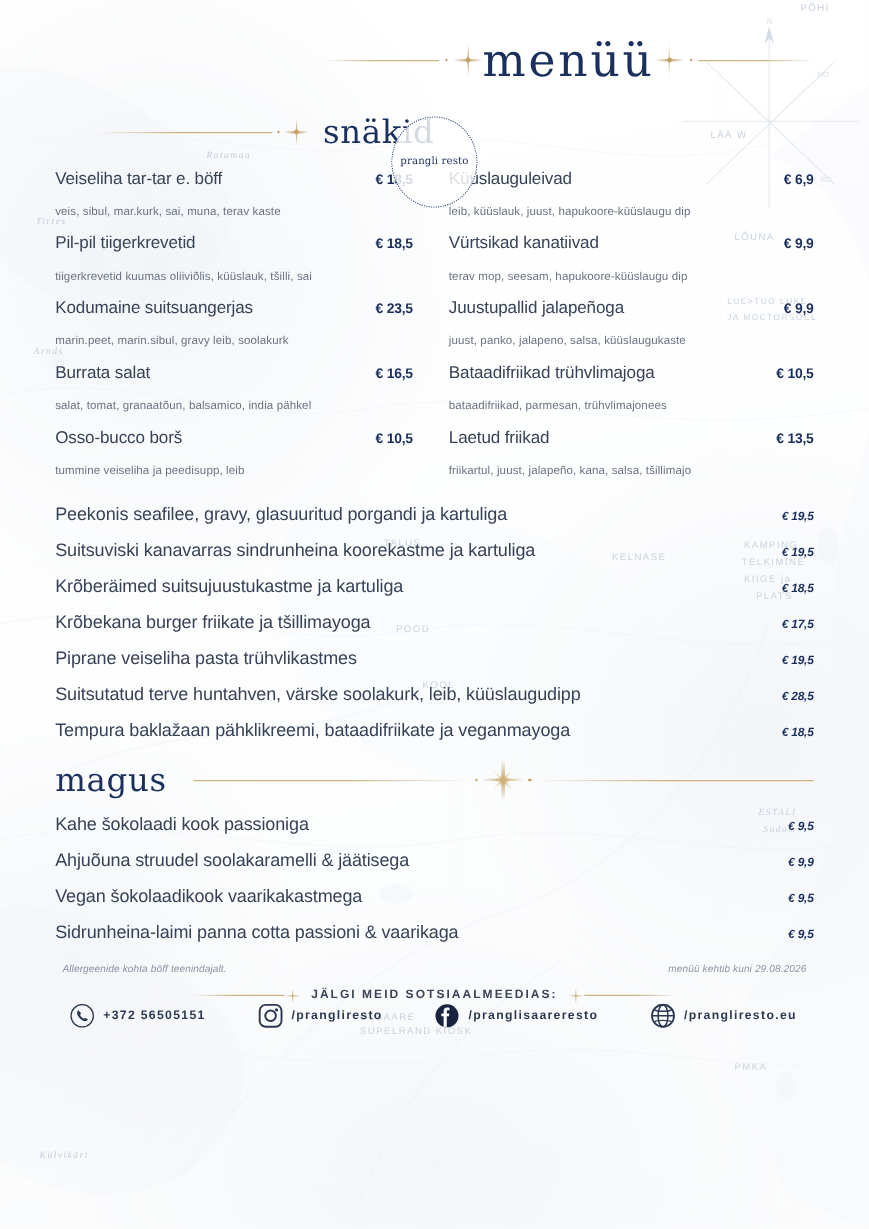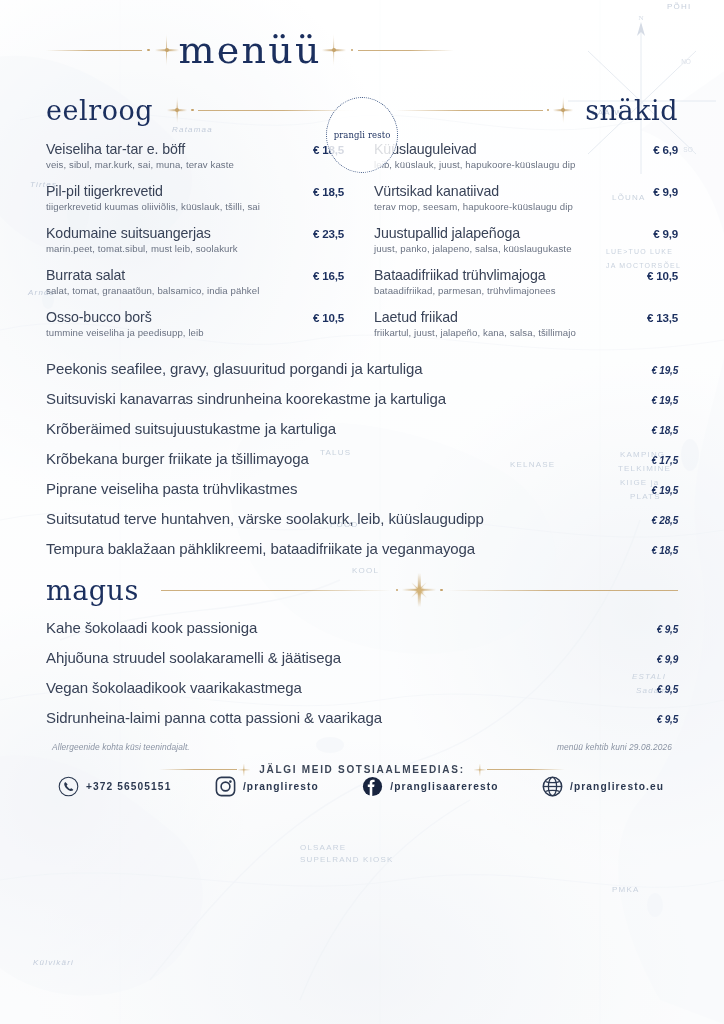--- a/index.html
+++ b/index.html
@@ -64,21 +64,21 @@
     font-family: "DejaVu Serif", serif;
     color: #1b2f5e;
     font-weight: 400;
     letter-spacing: 0.02em;
   }
 
   
   .title-row {
     display: flex;
     align-items: center;
-    justify-content: flex-start;
+    justify-content: flex-end;
     gap: 0;
     padding-top: 31px;
   }
   .title-text {
     font-size: 38px;
     line-height: 1;
     letter-spacing: 0.06em;
     white-space: nowrap;
   }
   .rule {
@@ -196,21 +196,21 @@
   .dish-price {
     font-size: 11.6px;
     color: #1b2f5e;
     font-weight: 700;
     white-space: nowrap;
     letter-spacing: -0.2px;
   }
   .dish-desc {
     font-size: 9.6px;
     color: #6a7282;
-    margin-top: 2px;
+    margin-top: 14px;
     letter-spacing: 0.1px;
   }
 
   
   .wide-head-row {
     display: flex;
     align-items: center;
     height: 40px;
   }
   .wide-title {
@@ -356,21 +356,21 @@
   .maptext {
     position: absolute;
     font-family: "Liberation Sans", sans-serif;
     color: #b9c4d4;
     font-size: 8px;
     letter-spacing: 1.2px;
     z-index: 2;
     white-space: nowrap;
   }
   .maptext.serif {
-    font-family: Liberation Sans, sans-serif;
+    font-family: Liberation Serif, serif;
     font-style: italic;
     color: #c3ccda;
   }
 </style>
 </head>
 <body>
 
 <div id="page">
 
   <div class="map-layer">
@@ -484,28 +484,20 @@
             <rect x="13" y="0.5" width="2" height="9" rx="1"></rect>
             <rect x="5.2" y="3.2" width="2" height="8" rx="1" transform="rotate(-38 6.2 7.2)"></rect>
             <rect x="20.8" y="3.2" width="2" height="8" rx="1" transform="rotate(38 21.8 7.2)"></rect>
           </g>
           <circle cx="14" cy="10.6" r="2.1" fill="#ffffff"></circle>
         </svg>
       </div>
     </div>
 
     <div class="sec-head-row">
-      <div style="display:flex;align-items:center;width:50%;">
-        <h2 class="display sec-title">eelroog</h2>
-        <div class="star" style="width:20px;height:28px;margin-left:14px;">
-            <span class="star-core"></span>
-          </div>
-        <div class="dot" style="margin:0 4px;"></div>
-        <div class="rule rev" style="flex:1;margin-right:8px;"></div>
-      </div>
       <div style="display:flex;align-items:center;width:50%;justify-content:flex-end;">
         <div class="rule" style="flex:1;margin-left:34px;"></div>
         <div class="dot" style="margin:0 4px;"></div>
         <div class="star" style="width:20px;height:28px;margin-right:12px;">
             <span class="star-core"></span>
           </div>
         <h2 class="display sec-title">snäkid</h2>
       </div>
     </div>
 
@@ -523,21 +515,21 @@
             <span class="dish-name">Pil-pil tiigerkrevetid</span>
             <span class="dish-price">€ 18,5</span>
           </div>
           <div class="dish-desc">tiigerkrevetid kuumas oliiviõlis, küüslauk, tšilli, sai</div>
         </div>
         <div class="dish">
           <div class="dish-line">
             <span class="dish-name">Kodumaine suitsuangerjas</span>
             <span class="dish-price">€ 23,5</span>
           </div>
-          <div class="dish-desc">marin.peet, tomat.sibul, must leib, soolakurk</div>
+          <div class="dish-desc">marin.peet, marin.sibul, gravy leib, soolakurk</div>
         </div>
         <div class="dish">
           <div class="dish-line">
             <span class="dish-name">Burrata salat</span>
             <span class="dish-price">€ 16,5</span>
           </div>
           <div class="dish-desc">salat, tomat, granaatõun, balsamico, india pähkel</div>
         </div>
         <div class="dish">
           <div class="dish-line">
@@ -647,21 +639,21 @@
         <span class="wide-name">Vegan šokolaadikook vaarikakastmega</span>
         <span class="wide-price">€ 9,5</span>
       </div>
       <div class="wide-item">
         <span class="wide-name">Sidrunheina-laimi panna cotta passioni &amp; vaarikaga</span>
         <span class="wide-price">€ 9,5</span>
       </div>
     </div>
 
     <div class="footnote-row">
-      <span class="footnote">Allergeenide kohta küsi teenindajalt.</span>
+      <span class="footnote">Allergeenide kohta böff teenindajalt.</span>
       <span class="footnote">menüü kehtib kuni 29.08.2026</span>
     </div>
 
     <div class="social-head-row">
       <div class="rule" style="width:78px;"></div>
       <div class="small-star"></div>
       <span class="social-head">JÄLGI MEID SOTSIAALMEEDIAS:</span>
       <div class="small-star"></div>
       <div class="rule rev" style="width:78px;"></div>
     </div>

